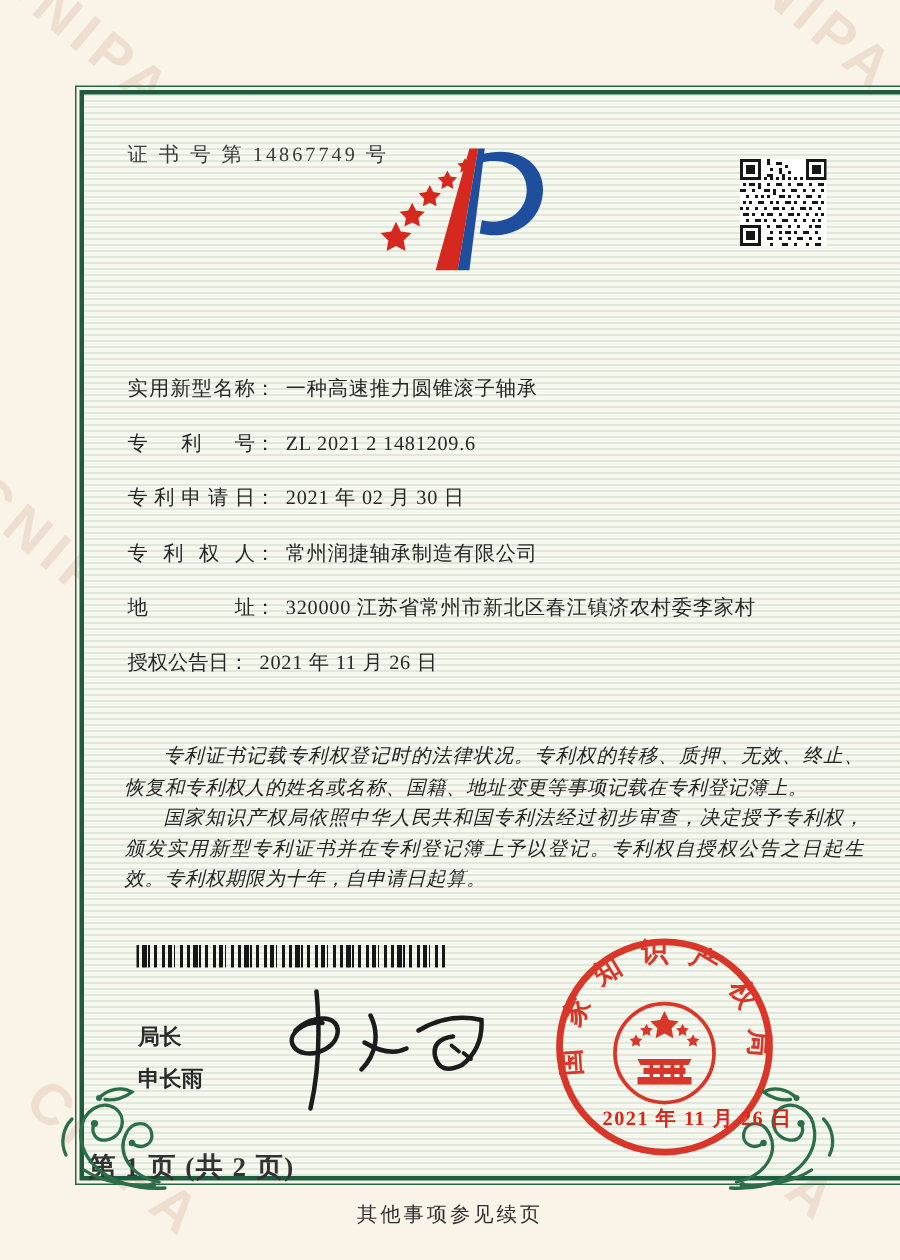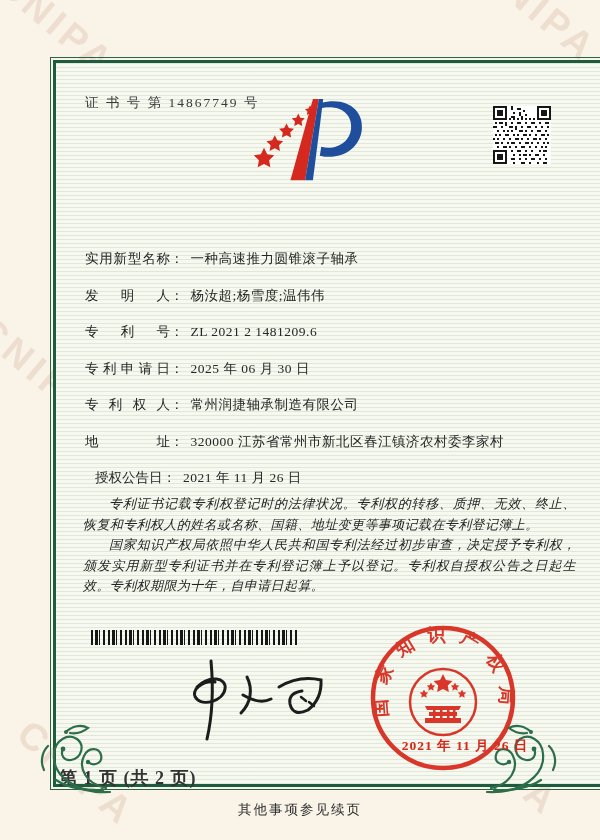--- a/index.html
+++ b/index.html
@@ -108,46 +108,47 @@
             <path d="M9 0h1v2h-1zM12 1h2v1h-2zM15 2h1v1h-1zM10 3h1v1h-1zM13 3h1v2h-1zM16 4h1v1h-1zM9 5h2v1h-2zM14 5h1v1h-1zM8 6h1v1h-1zM10 6h1v1h-1zM12 6h1v1h-1zM14 6h1v1h-1zM16 6h1v1h-1zM18 6h1v1h-1zM20 6h1v1h-1zM1 8h1v1h-1zM3 8h2v1h-2zM6 8h1v2h-1zM9 8h1v1h-1zM12 8h2v1h-2zM16 8h1v1h-1zM19 8h2v1h-2zM23 8h1v1h-1zM26 8h2v1h-2zM0 10h2v1h-2zM4 10h1v1h-1zM8 10h2v1h-2zM11 10h1v2h-1zM14 10h1v1h-1zM17 10h2v1h-2zM21 10h1v1h-1zM24 10h1v1h-1zM27 10h1v1h-1zM2 12h1v1h-1zM5 12h1v1h-1zM7 12h1v1h-1zM9 12h1v1h-1zM13 12h2v1h-2zM16 12h1v1h-1zM19 12h1v1h-1zM22 12h2v1h-2zM26 12h1v1h-1zM1 14h1v1h-1zM3 14h1v1h-1zM6 14h2v1h-2zM10 14h1v1h-1zM12 14h1v1h-1zM15 14h2v1h-2zM18 14h1v1h-1zM21 14h1v1h-1zM24 14h2v1h-2zM27 14h1v1h-1zM0 16h1v1h-1zM2 16h1v1h-1zM5 16h1v1h-1zM8 16h1v1h-1zM11 16h2v1h-2zM14 16h1v1h-1zM17 16h1v1h-1zM20 16h2v1h-2zM23 16h1v1h-1zM26 16h1v1h-1zM1 18h2v1h-2zM4 18h1v1h-1zM7 18h1v1h-1zM9 18h2v1h-2zM13 18h1v1h-1zM16 18h2v1h-2zM19 18h1v1h-1zM22 18h1v1h-1zM25 18h1v1h-1zM27 18h1v1h-1zM2 20h1v1h-1zM5 20h2v1h-2zM8 20h1v1h-1zM11 20h1v1h-1zM14 20h2v1h-2zM18 20h1v1h-1zM21 20h1v1h-1zM24 20h1v1h-1zM26 20h1v1h-1zM9 22h1v1h-1zM12 22h2v1h-2zM16 22h1v1h-1zM19 22h1v1h-1zM23 22h1v1h-1zM25 22h2v1h-2zM10 24h1v1h-1zM13 24h1v1h-1zM15 24h2v1h-2zM18 24h1v1h-1zM21 24h2v1h-2zM25 24h1v1h-1zM9 26h2v1h-2zM13 26h1v1h-1zM16 26h1v1h-1zM19 26h2v1h-2zM23 26h1v1h-1zM26 26h1v1h-1zM10 28h1v1h-1zM14 28h2v1h-2zM18 28h1v1h-1zM22 28h1v1h-1zM25 28h2v1h-2z"></path>
           </g>
         </svg>
 
 
         <div class="fields">
           <div class="field-row">
             <span class="flabel">实用新型名称</span><span class="fcolon">：</span><span class="fvalue">一种高速推力圆锥滚子轴承</span>
           </div>
           <div class="field-row">
-            <span class="flabel">发明人</span><span class="fcolon">：</span><span class="fvalue">杨汝超;杨雪度;温伟伟</span>
-          </div>
-          <div class="field-row">
             <span class="flabel">专利号</span><span class="fcolon">：</span><span class="fvalue">ZL 2021 2 1481209.6</span>
           </div>
           <div class="field-row">
-            <span class="flabel">专利申请日</span><span class="fcolon">：</span><span class="fvalue">2025 年 06 月 30 日</span>
+            <span class="flabel">专利申请日</span><span class="fcolon">：</span><span class="fvalue">2021 年 02 月 30 日</span>
           </div>
           <div class="field-row">
             <span class="flabel">专利权人</span><span class="fcolon">：</span><span class="fvalue">常州润捷轴承制造有限公司</span>
           </div>
           <div class="field-row">
             <span class="flabel">地址</span><span class="fcolon">：</span><span class="fvalue">320000 江苏省常州市新北区春江镇济农村委李家村</span>
           </div>
-          <div class="grant-row" style="position:relative;margin-left:10px;">
+          <div class="grant-row" style="position:relative;">
             <span>授权公告日</span><span class="fcolon">：</span><span class="fvalue">2021 年 11 月 26 日</span>
           </div>
         </div>
 
         <div class="paras">
           <p>专利证书记载专利权登记时的法律状况。专利权的转移、质押、无效、终止、恢复和专利权人的姓名或名称、国籍、地址变更等事项记载在专利登记簿上。</p>
           <p>国家知识产权局依照中华人民共和国专利法经过初步审查，决定授予专利权，颁发实用新型专利证书并在专利登记簿上予以登记。专利权自授权公告之日起生效。专利权期限为十年，自申请日起算。</p>
         </div>
 
         <div class="barcode"></div>
 
+        <div class="sig-block">
+          <div>局长</div>
+          <div>申长雨</div>
+        </div>
 
         <svg class="sig-svg" width="200" height="95" viewBox="0 0 200 95">
           <g fill="none" stroke="#1c1c1c" stroke-width="3" stroke-linecap="round">
             <path d="M46,36 C58,24 76,26 74,38 C72,50 52,56 45,47 C39,39 52,29 64,31"></path>
             <path d="M60,10 C62,32 62,62 56,88"></path>
             <path d="M96,26 C102,38 100,52 90,62"></path>
             <path d="M92,44 C102,50 112,52 120,48"></path>
             <path d="M128,36 Q148,24 170,29 Q171,48 157,59 Q142,66 139,53 Q137,42 151,40"></path>
             <path d="M150,46 l5,4" stroke-width="2.5"></path>
             <path d="M158,51 l5,4" stroke-width="2.5"></path>

